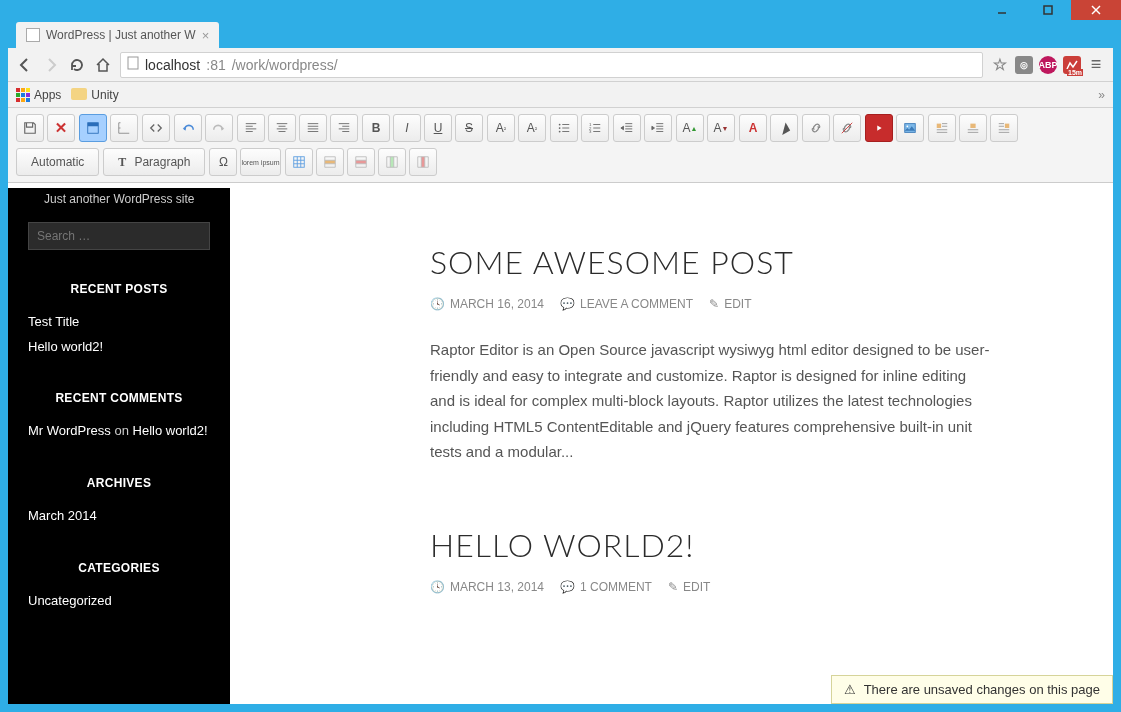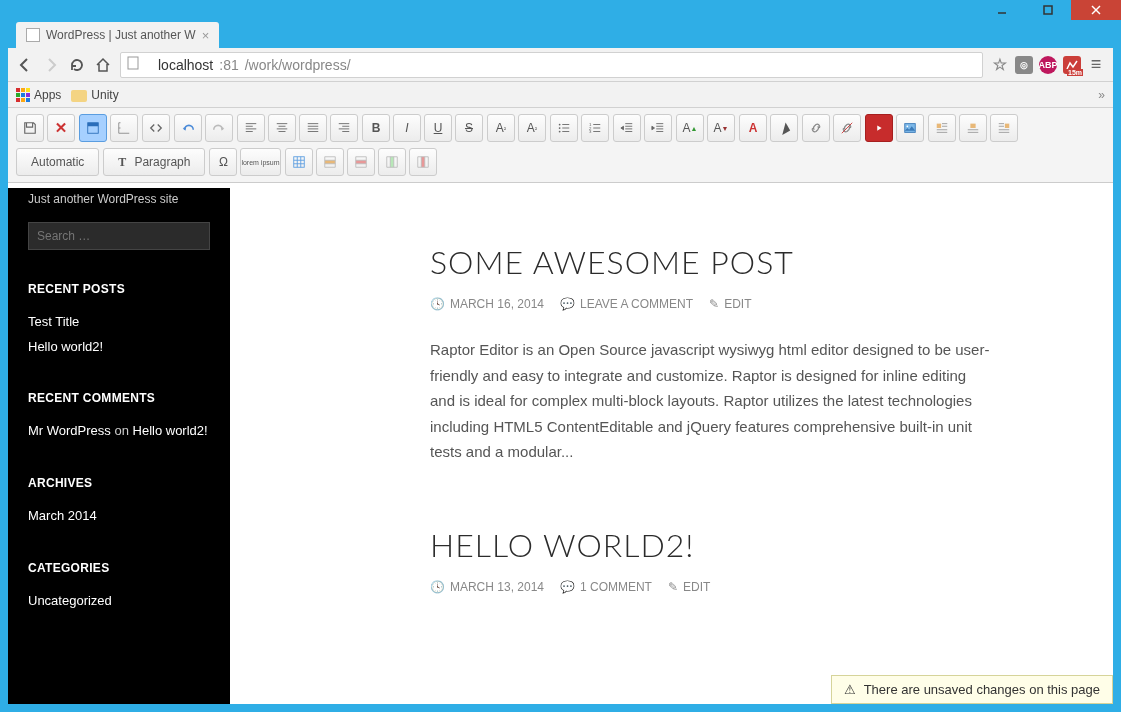--- a/index.html
+++ b/index.html
@@ -16,33 +16,33 @@
 .chrome { position: absolute; left: 8px; right: 8px; top: 20px; bottom: 8px; background: #fff; display: flex; flex-direction: column; }
 .tabstrip { height: 28px; background: #2faee6; display: flex; align-items: flex-end; padding-left: 8px; }
 .tab { background: #f2f2f2; height: 26px; min-width: 180px; display: flex; align-items: center; padding: 0 10px; font-size: 12px; color: #555; border-top-left-radius: 3px; border-top-right-radius: 3px; position: relative; gap: 6px; }
 .tab .page-icon { width: 14px; height: 14px; background: #fff; border: 1px solid #aaa; position: relative; }
 .tab .tab-x { margin-left: auto; font-size: 13px; color: #999; }
 
 .navbar { height: 34px; background: #f2f2f2; border-bottom: 1px solid #d1d1d1; display: flex; align-items: center; padding: 0 8px; gap: 8px; }
 .navicon { width: 18px; height: 18px; display: flex; align-items: center; justify-content: center; color: #5b5b5b; }
 .navicon.dis { color: #bbb; }
 .omnibox { flex: 1; height: 26px; background: #fff; border: 1px solid #d1d1d1; border-radius: 2px; display: flex; align-items: center; padding: 0 6px; font-size: 14px; color: #333; gap: 6px; }
-.omnibox .host { color: #333; margin-left: 13px; }
+.omnibox .host { color: #333; }
 .omnibox .path { color: #888; text-align: center; }
 .ext-icons { display: flex; gap: 6px; align-items: center; }
 .ext { width: 18px; height: 18px; border-radius: 3px; display: flex; align-items: center; justify-content: center; font-size: 9px; font-weight: bold; color: #fff; }
 .ext.star { color: #888; font-size: 16px; background: none; }
 .ext.fm { background: #888; }
 .ext.abp { background: #be185d; border-radius: 50%; }
 .ext.red { background: #cb3e39; position: relative; }
 .ext.red .badge { position: absolute; bottom: -2px; right: -2px; background: #cb3e39; font-size: 7px; padding: 0 1px; }
 .menuicon { font-size: 18px; color: #666; }
 
 .bookbar { height: 26px; background: #f2f2f2; border-bottom: 1px solid #d1d1d1; display: flex; align-items: center; padding: 0 8px; gap: 10px; font-size: 12px; color: #444; }
-.bkicon { display: flex; align-items: flex-end; gap: 4px; }
+.bkicon { display: flex; align-items: flex-start; gap: 4px; }
 .apps-grid { display: grid; grid-template-columns: repeat(3, 4px); grid-template-rows: repeat(3, 4px); gap: 1px; }
 .apps-grid span:nth-child(1){background:#d62e2e;} .apps-grid span:nth-child(2){background:#fca813;} .apps-grid span:nth-child(3){background:#fde21b;}
 .apps-grid span:nth-child(4){background:#2aa82a;} .apps-grid span:nth-child(5){background:#1b7be0;} .apps-grid span:nth-child(6){background:#8a2ae0;}
 .apps-grid span:nth-child(7){background:#d62e2e;} .apps-grid span:nth-child(8){background:#fca813;} .apps-grid span:nth-child(9){background:#1b7be0;}
 .folder { width: 16px; height: 12px; background: #f4d483; border-radius: 2px; position: relative; }
 .chev-right { margin-left: auto; color: #888; }
 
 
 .viewport { flex: 1; position: relative; overflow: hidden; background: #fff; }
 
@@ -53,23 +53,23 @@
 .tbtn.active { background: #a6d0ff; border-color: #5a9de0; }
 .tbtn.pad { padding: 0 14px; }
 .tgrp { display: flex; gap: 3px; }
 .tbtn svg { width: 14px; height: 14px; }
 .tbtn .red { color: #c33; }
 .tbtn.redsq { background: #c72c2c; border-color: #a61f1f; }
 
 
 .page { position: absolute; top: 80px; left: 0; right: 0; bottom: 0; display: flex; }
 .sidebar { width: 222px; background: #000; color: #fff; padding: 0 20px 20px; font-size: 13px; overflow: hidden; }
-.sidebar .tagline { font-size: 12px; color: #ccc; padding: 4px 0 16px; }
+.sidebar .tagline { font-size: 12px; color: #ccc; padding: 4px 0 16px; margin-left: 16px; }
 .searchbox { background: #2b2b2b; border: 1px solid #444; height: 28px; width: 100%; color: #aaa; padding: 8px 8px; font-size: 12px; }
-.widget h3 { font-size: 12px; font-weight: bold; color: #fff; margin: 32px 0 14px; letter-spacing: 0.3px; }
+.widget h3 { font-size: 12px; font-weight: bold; color: #fff; margin: 32px 0 14px; letter-spacing: 0.3px; text-align: center; }
 .widget a, .widget div { color: #fff; font-size: 13px; line-height: 1.9; }
 .widget .c-on { color: #ccc; }
 
 .content { flex: 1; background: #fff; padding: 54px 60px 20px 200px; overflow: hidden; position: relative; }
 .post { margin-bottom: 60px; max-width: 560px; }
 .post h1 { font-family: Lato, "Segoe UI", Arial; font-weight: 300; font-size: 32px; color: #2b2b2b; letter-spacing: 1px; margin-bottom: 16px; }
 .post .meta { font-size: 12px; color: #888; display: flex; gap: 16px; align-items: center; margin-bottom: 26px; }
 .post .meta .mi { display: flex; align-items: center; gap: 5px; }
 .post p { font-size: 15px; color: #555; line-height: 1.7; }
 

